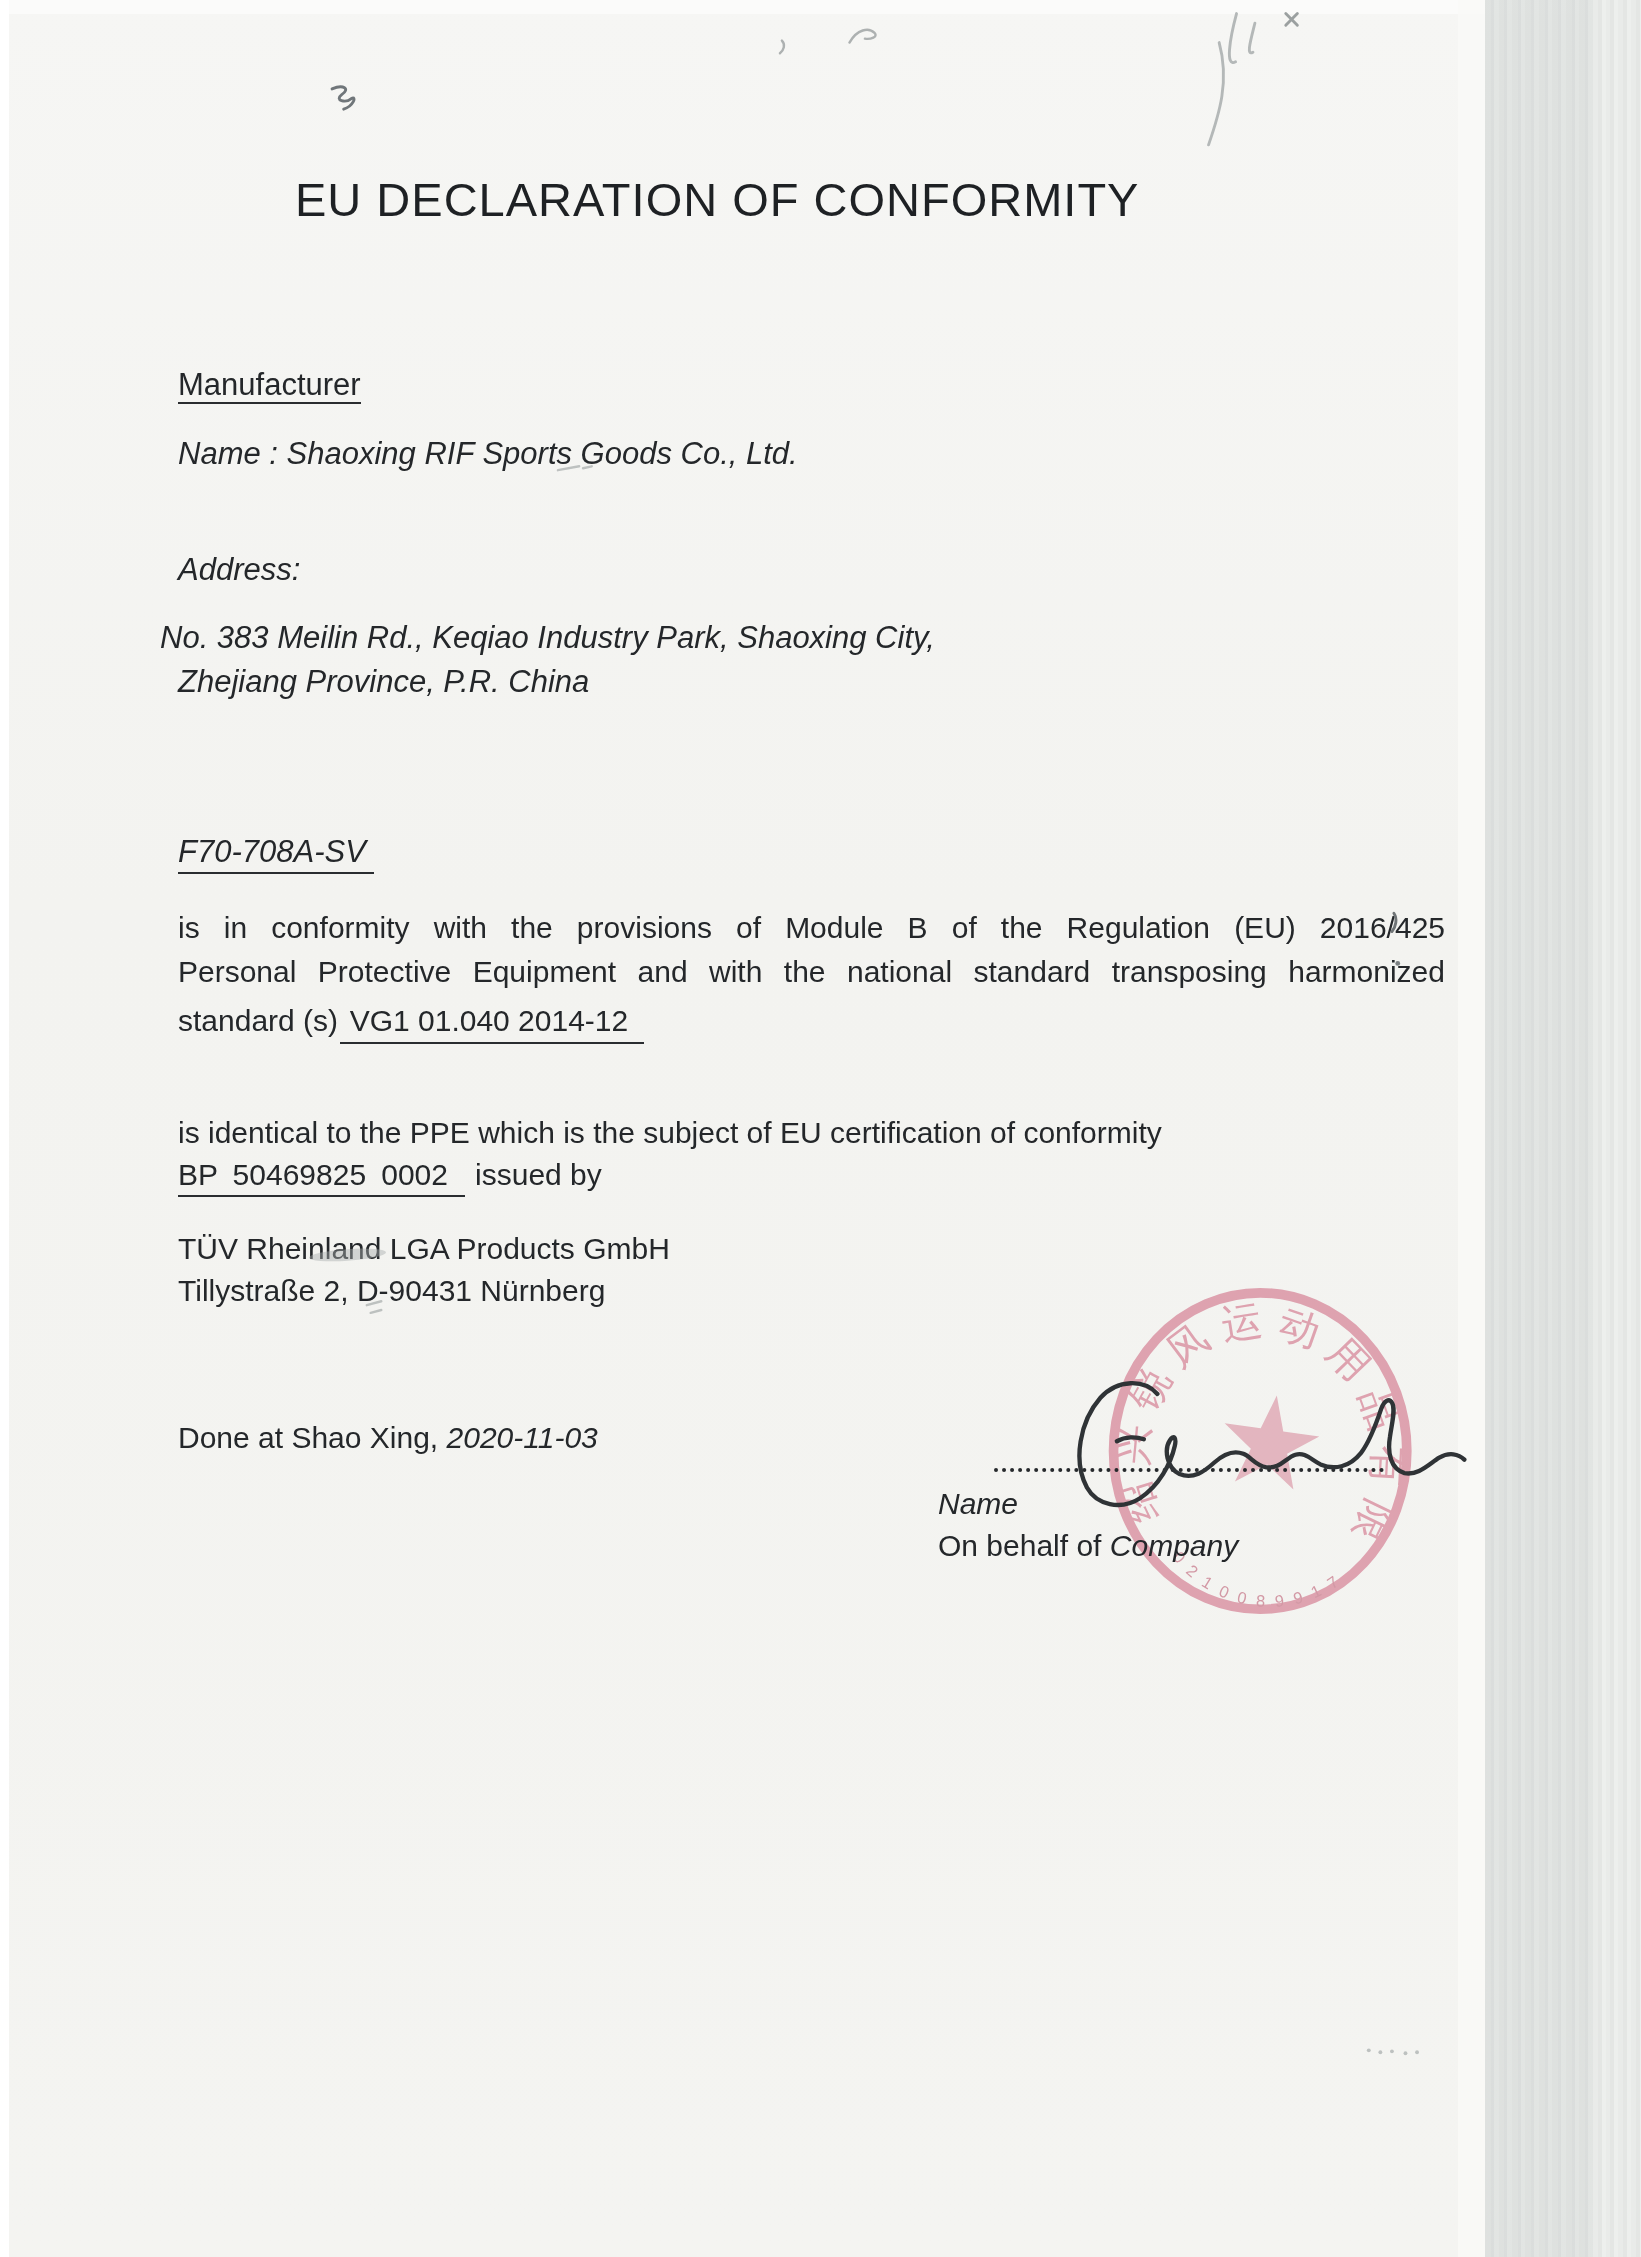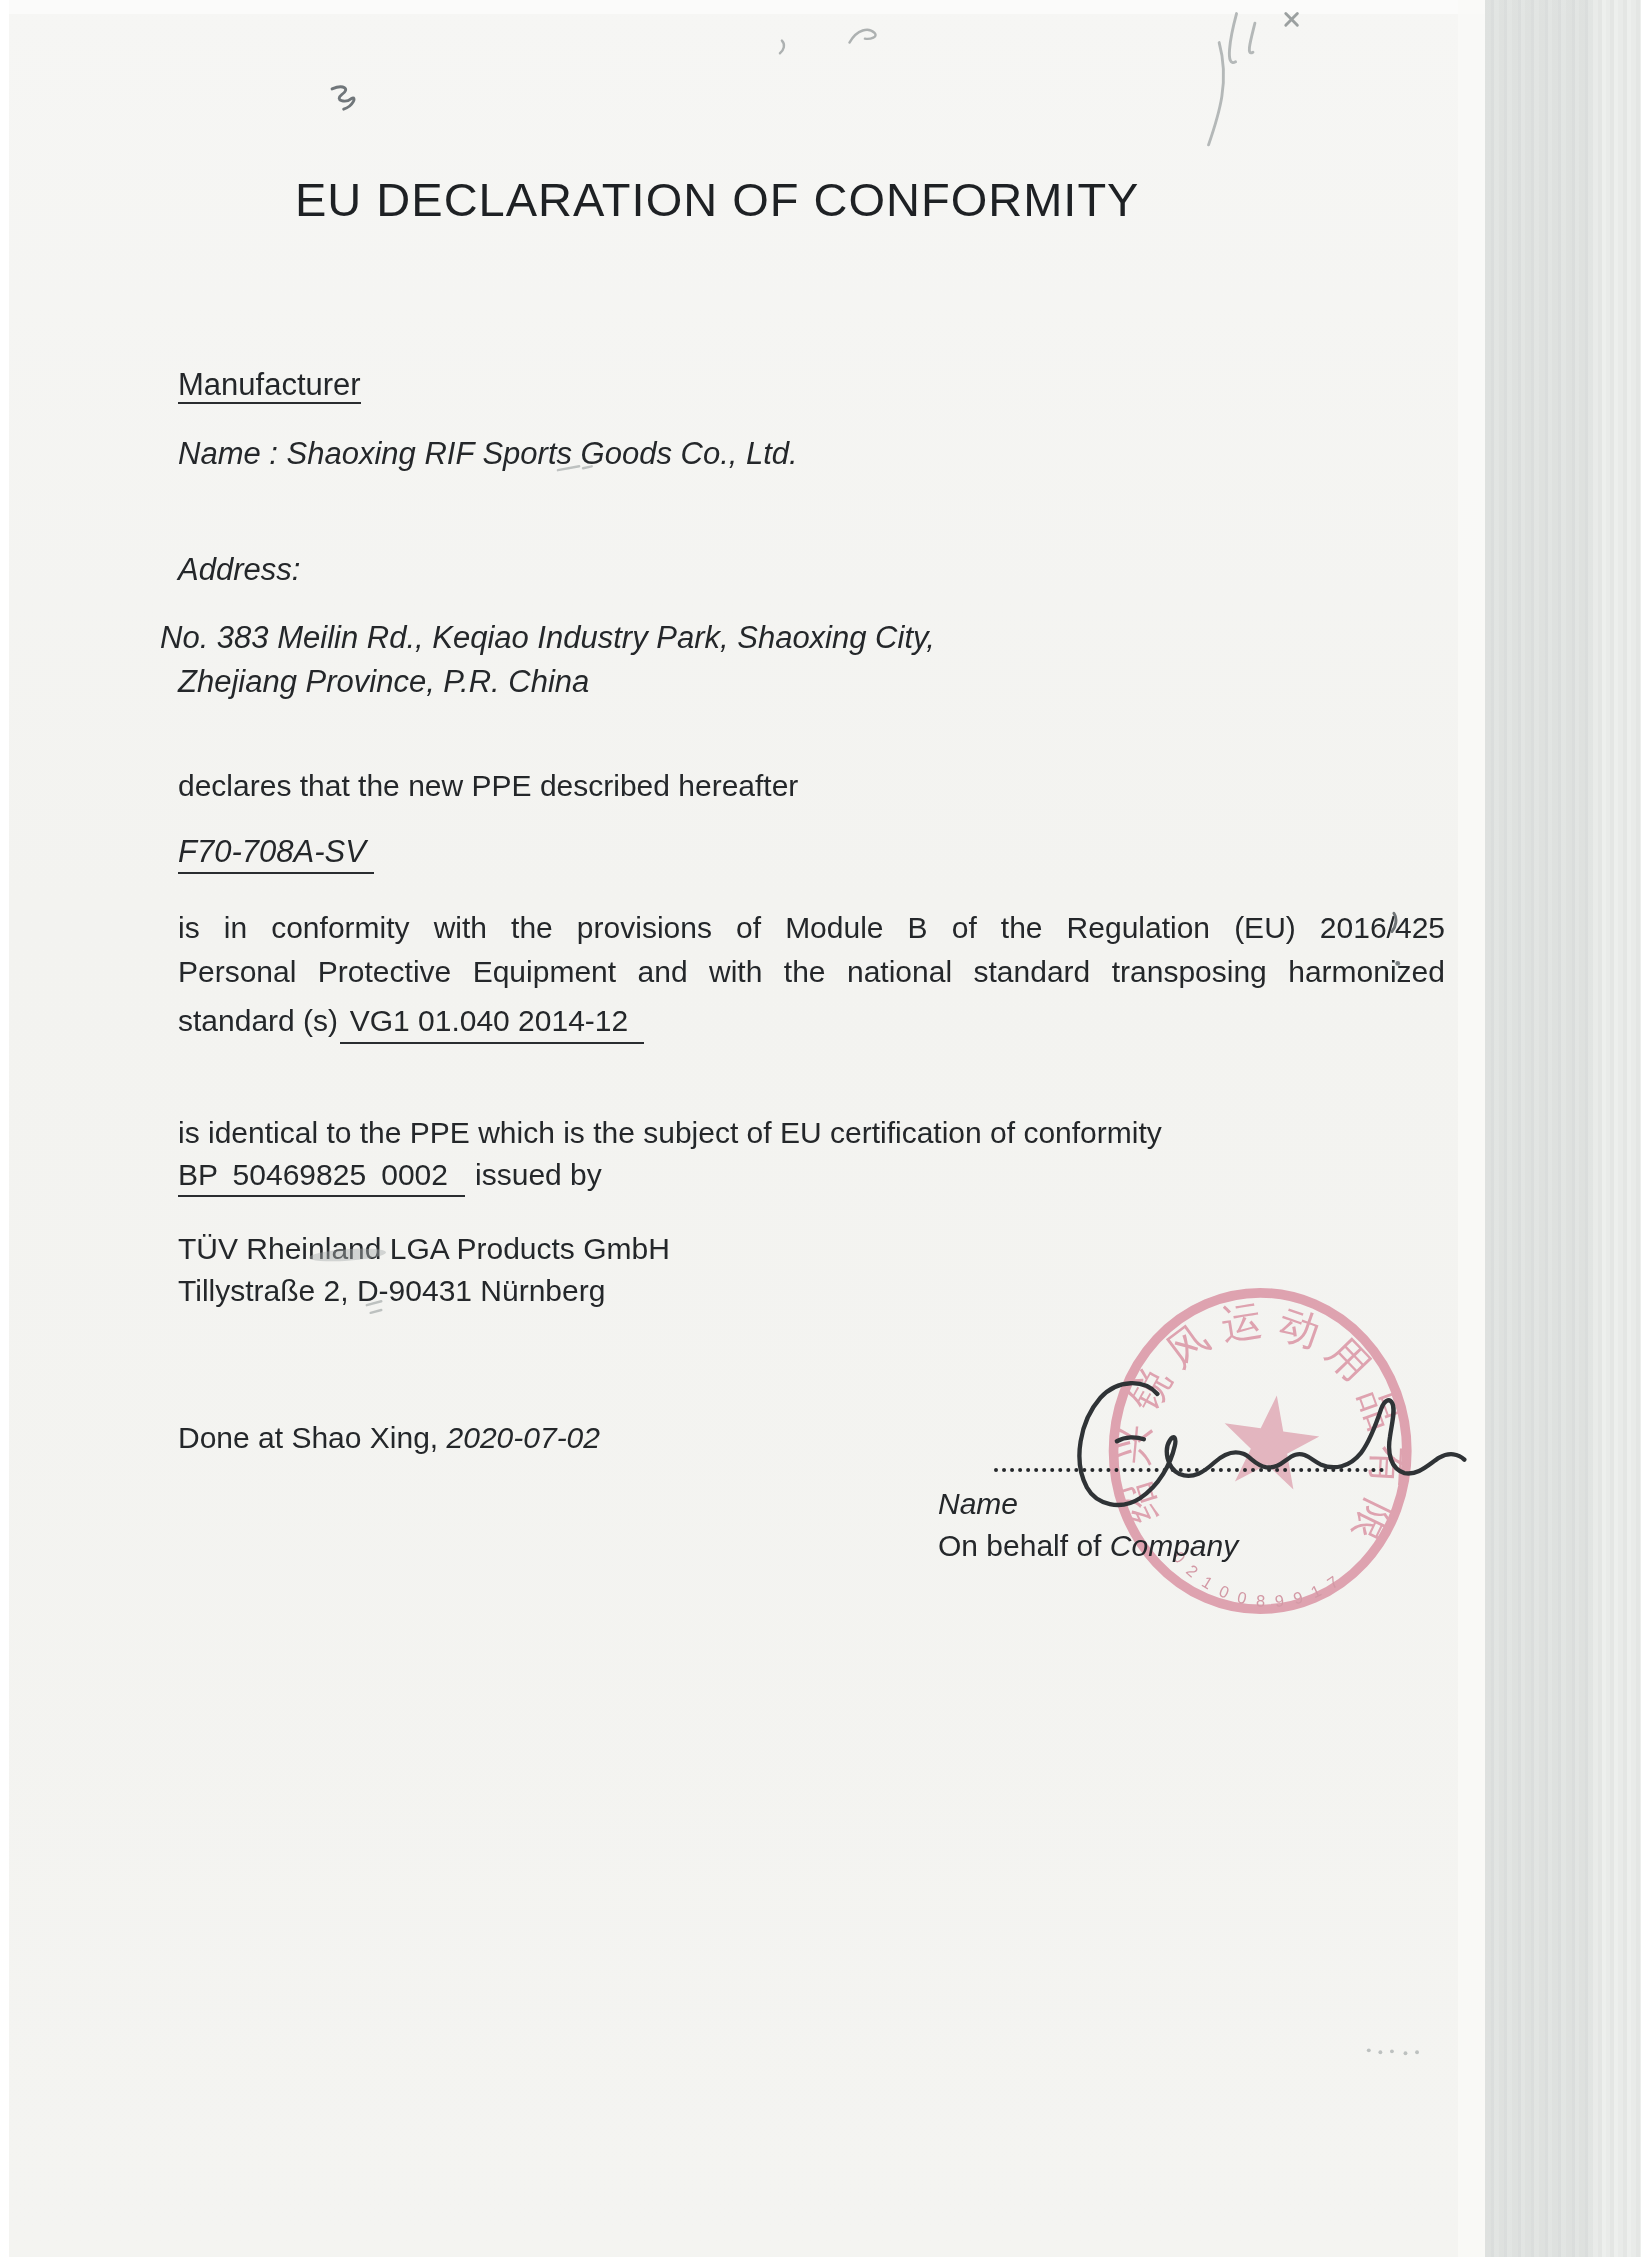--- a/index.html
+++ b/index.html
@@ -76,21 +76,20 @@
     <span class="u-head">Manufacturer</span>
   </div>
 
   <div class="txt body32 it" style="left:178px;top:436px">Name : Shaoxing RIF Sports Goods Co., Ltd.</div>
 
   <div class="txt body32 it" style="left:178px;top:552px">Address:</div>
 
   <div class="txt body32 it" style="left:160px;top:620px">No. 383 Meilin Rd., Keqiao Industry Park, Shaoxing City,</div>
   <div class="txt body32 it" style="left:178px;top:664px">Zhejiang Province, P.R. China</div>
 
-  <div class="txt body31" style="left:178px;top:769px">declares that the new PPE described hereafter</div>
 
   <div class="txt body32 it" style="left:178px;top:834px">
     <span class="u-model">F70-708A-SV</span>
   </div>
 
   <div class="txt body31 just" style="left:178px;top:911px">is in conformity with the provisions of Module B of the Regulation (EU) 2016/425</div>
   <div class="txt body31 just" style="left:178px;top:955px">Personal Protective Equipment and with the national standard transposing harmonized</div>
 
   <div class="txt body31" style="left:178px;top:1004px">
     <span>standard (s)</span><span class="u-std">VG1 01.040 2014-12</span>
@@ -101,21 +100,21 @@
   <div class="txt body31" style="left:178px;top:1158px">
     <span class="u-cert">BP 50469825 0002</span><span>issued by</span>
   </div>
 
   <div class="txt body31 lh" style="left:178px;top:1228px;white-space:normal;width:676px">
     <div>TÜV Rheinland LGA Products GmbH</div>
     <div>Tillystraße 2, D-90431 Nürnberg</div>
   </div>
 
   <div class="txt body31" style="left:178px;top:1421px">
-    <span>Done at Shao Xing, </span><span class="it">2020-07-02</span>
+    <span>Done at Shao Xing, </span><span class="it">2020-11-03</span>
   </div>
 
   <div class="dotted-line"></div>
 
   <div class="txt body31 it" style="left:938px;top:1487px">Name</div>
 
   <div class="txt body31" style="left:938px;top:1529px">
     <span>On behalf of </span><span class="it">Company</span>
   </div>
 

